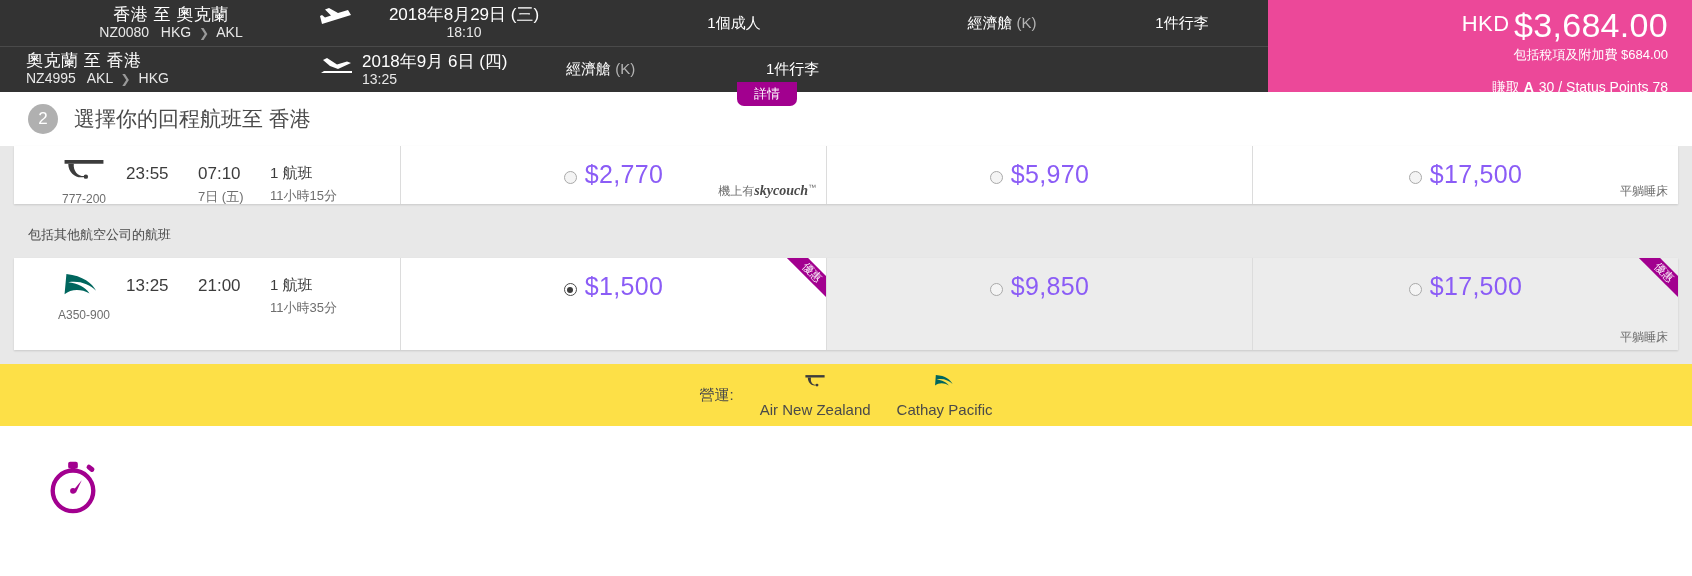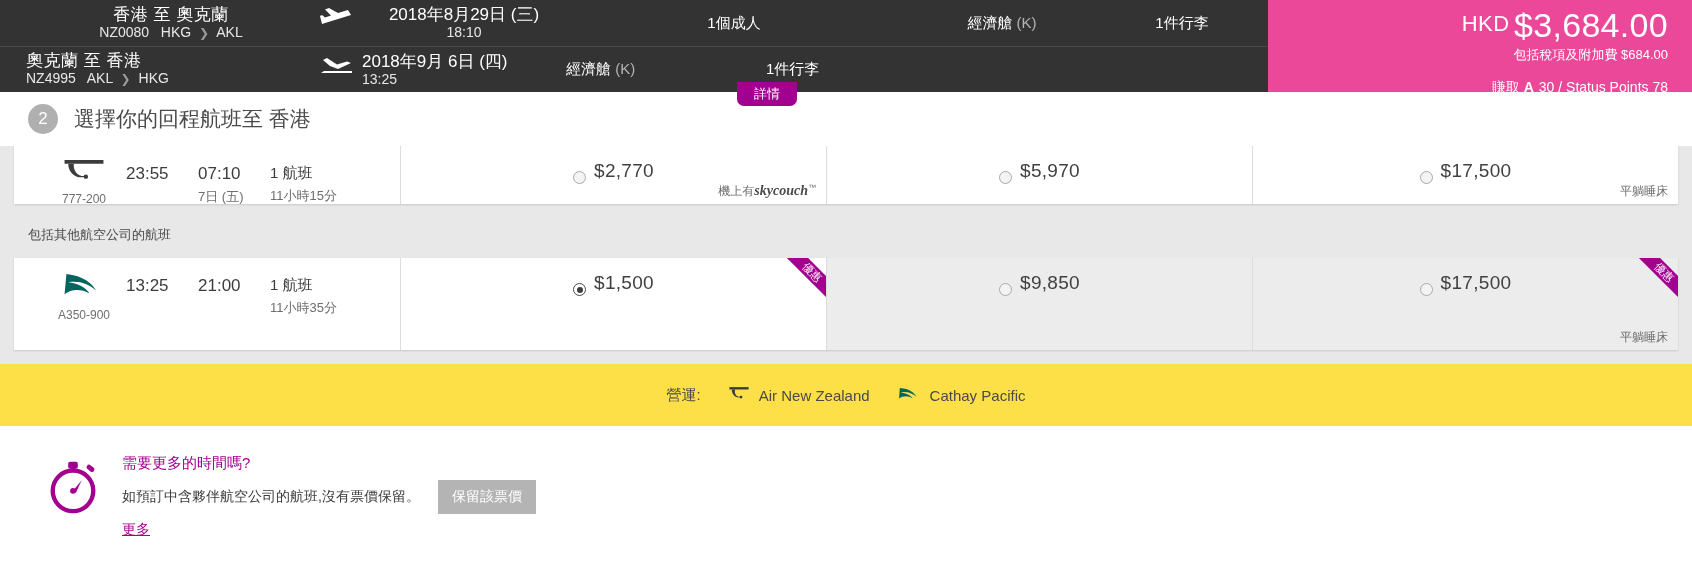--- a/index.html
+++ b/index.html
@@ -146,21 +146,21 @@
     width: 13px; height: 13px; border-radius: 50%;
     border: 1px solid #a9a9a9; background: #f4f4f4;
     margin: 11px 8px 0 0; flex: none;
     position: relative; cursor: pointer;
   }
   .radio-dot.sel { border-color: #4a4a4a; background: #fff; }
   .radio-dot.sel::after {
     content: ""; position: absolute; left: 2.5px; top: 2.5px;
     width: 6px; height: 6px; border-radius: 50%; background: #3c3c3c;
   }
-  .price-val { font-size: 19px; color: #404040; letter-spacing: .3px; }
+  .price-val { font-size: 25px; color: #8b5cf6; letter-spacing: .3px; }
 
   .cell-note {
     position: absolute; right: 10px; bottom: 4px;
     font-size: 12px; color: #6e6e6e; white-space: nowrap;
   }
   .cell-note .sky {
     font-style: italic; font-weight: bold; font-family: "Liberation Serif", serif;
     font-size: 14px; color: #4a4a4a;
   }
   .cell-note .tm { font-size: 8px; vertical-align: 5px; }
@@ -187,21 +187,21 @@
   }
 
   
   .legend {
     height: 62px;
     background: #fde047;
     display: flex; align-items: center; justify-content: center;
     gap: 12px;
     font-size: 15px; color: #4a4a4a;
   }
-  .legend .entry { display: flex; align-items: center; gap: 8px; margin-left: 14px; }
+  .legend .entry { display: flex; align-items: center; gap: 8px; margin-left: 14px; flex-direction: column; }
 
   
   .notice {
     display: flex; align-items: flex-start;
     padding: 28px 0 0 44px;
     background: #ffffff;
   }
   .timer-ico { width: 60px; flex: none; padding-top: 2px; }
   .notice-body { padding-left: 18px; }
   .notice-title { font-size: 15px; color: #a2008f; margin-bottom: 7px; }
@@ -438,21 +438,13 @@
   <div class="timer-ico">
     <svg viewBox="0 0 60 62" width="58" height="60" aria-hidden="true">
       <circle cx="30" cy="36" r="21" fill="none" stroke="#a2008f" stroke-width="4.5"></circle>
       <rect x="25" y="6" width="10" height="7" rx="2" fill="#a2008f"></rect>
       <rect x="27.5" y="11" width="5" height="5" fill="#a2008f"></rect>
       <rect x="44" y="10" width="9" height="5" rx="2.5" fill="#a2008f" transform="rotate(38 48 12)"></rect>
       <path d="M30 36 L39 25 L33 38 Z" fill="#a2008f"></path>
       <circle cx="30" cy="36" r="3" fill="#a2008f"></circle>
     </svg>
   </div>
-  <div class="notice-body">
-    <div class="notice-title">需要更多的時間嗎?</div>
-    <div class="notice-line">
-      <span>如預訂中含夥伴航空公司的航班,沒有票價保留。</span>
-      <button class="hold-btn">保留該票價</button>
-    </div>
-    <span class="more-link">更多</span>
-  </div>
 </div>
 
 </body></html>

